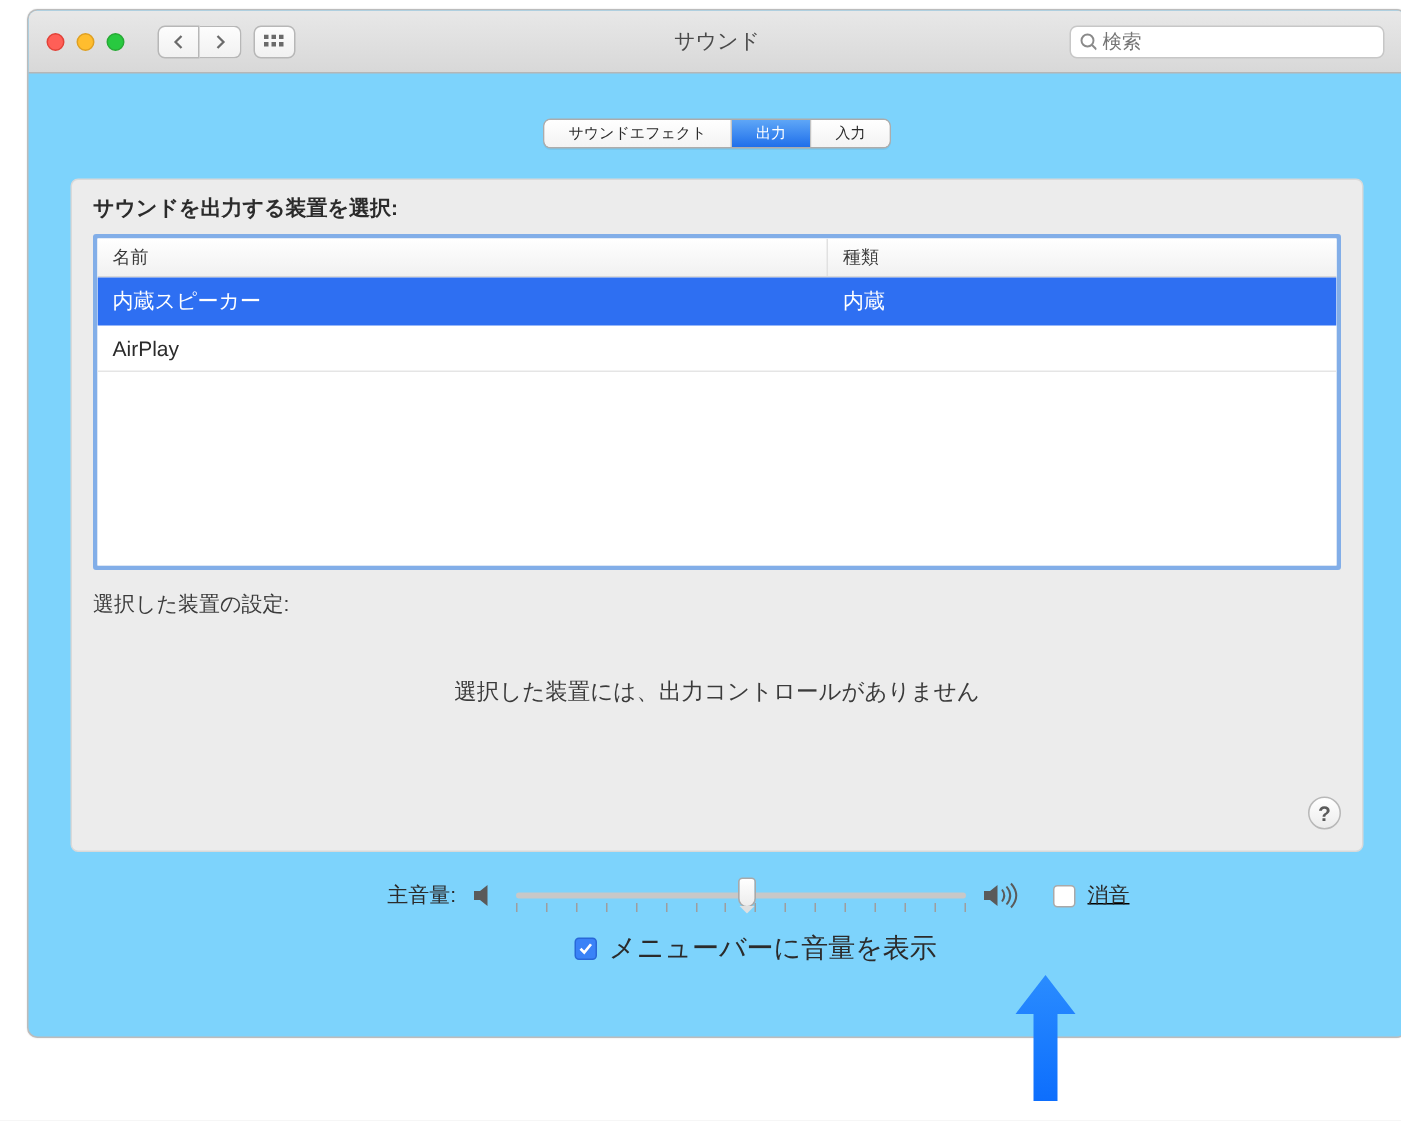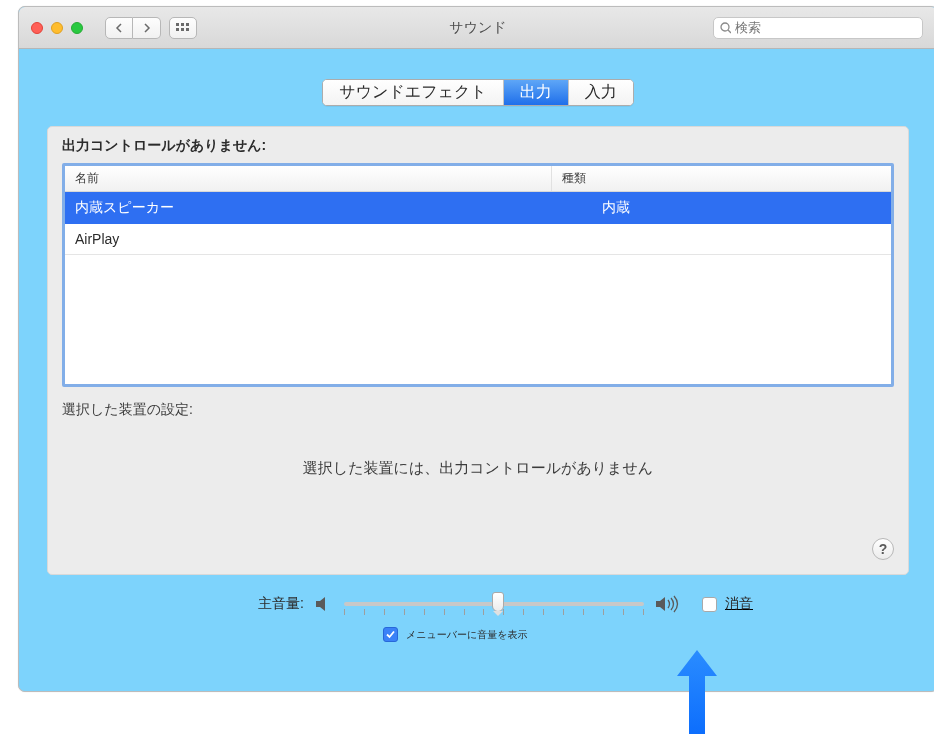--- a/index.html
+++ b/index.html
@@ -101,21 +101,21 @@
 .seg-wrap {
   display: flex;
   border: 1px solid #acacac;
   border-radius: 5px;
   overflow: hidden;
   background: #fff;
   box-shadow: 0 1px 0 rgba(0,0,0,.05);
 }
 .seg-item {
   padding: 2px 16px;
-  font-size: 16px;
+  font-size: 10px;
   color: #2a2a2a;
   background: linear-gradient(#ffffff,#f3f3f3);
   border-right: 1px solid #c3c3c3;
   cursor: default;
 }
 .seg-item:last-child { border-right: none; }
 .seg-item.sel {
   background: linear-gradient(#5ea6f7,#1f6fea);
   color: #fff;
 }
@@ -150,21 +150,20 @@
 .th {
   padding: 4px 10px;
   border-right: 1px solid #e1e1e1;
 }
 .th:first-child { flex: 0 0 487px; }
 .th:last-child { flex: 1; border-right: none; }
 .trow {
   display: flex;
   font-size: 14px;
   padding: 7px 10px;
-  gap: 40px;
 }
 .trow.sel {
   background: #2e6ff2;
   color: #fff;
 }
 .trow.norm {
   border-bottom: 1px solid #e5e5e5;
   color: #2b2b2b;
 }
 .td1 { flex: 0 0 487px; }
@@ -323,21 +322,21 @@
   <div class="content">
     <div class="seg">
       <div class="seg-wrap">
         <div class="seg-item">サウンドエフェクト</div>
         <div class="seg-item sel">出力</div>
         <div class="seg-item">入力</div>
       </div>
     </div>
 
     <div class="panel">
-      <div class="panel-title">出力コントロールがありません:</div>
+      <div class="panel-title">サウンドを出力する装置を選択:</div>
       <div class="tablewrap">
         <div class="table">
           <div class="thead">
             <div class="th">名前</div>
             <div class="th">種類</div>
           </div>
           <div class="trow sel">
             <div class="td1">内蔵スピーカー</div>
             <div class="td2">内蔵</div>
           </div>
@@ -389,21 +388,21 @@
           <span class="checkbox"></span>
           <span style="font-size:14px;color:#2b2b2b;">消音</span>
         </div>
       </div>
       <div class="menu-row">
         <span class="checkbox checked">
           <svg width="11" height="11">
               <path d="M2 5.5 L4.5 8 L9 2.5" stroke="#fff" stroke-width="1.8" fill="none"></path>
             </svg>
         </span>
-        <span style="font-size:10px;color:#2b2b2b;">メニューバーに音量を表示</span>
+        <span style="font-size:18px;color:#2b2b2b;">メニューバーに音量を表示</span>
       </div>
     </div>
   </div>
 </div>
 
 <svg class="arrow-annotation" width="60" height="100">
   <defs>
     <linearGradient id="ag" x1="0" y1="0" x2="0" y2="1">
       <stop offset="0%" stop-color="#2a8cff"></stop>
       <stop offset="100%" stop-color="#0d6efd"></stop>

